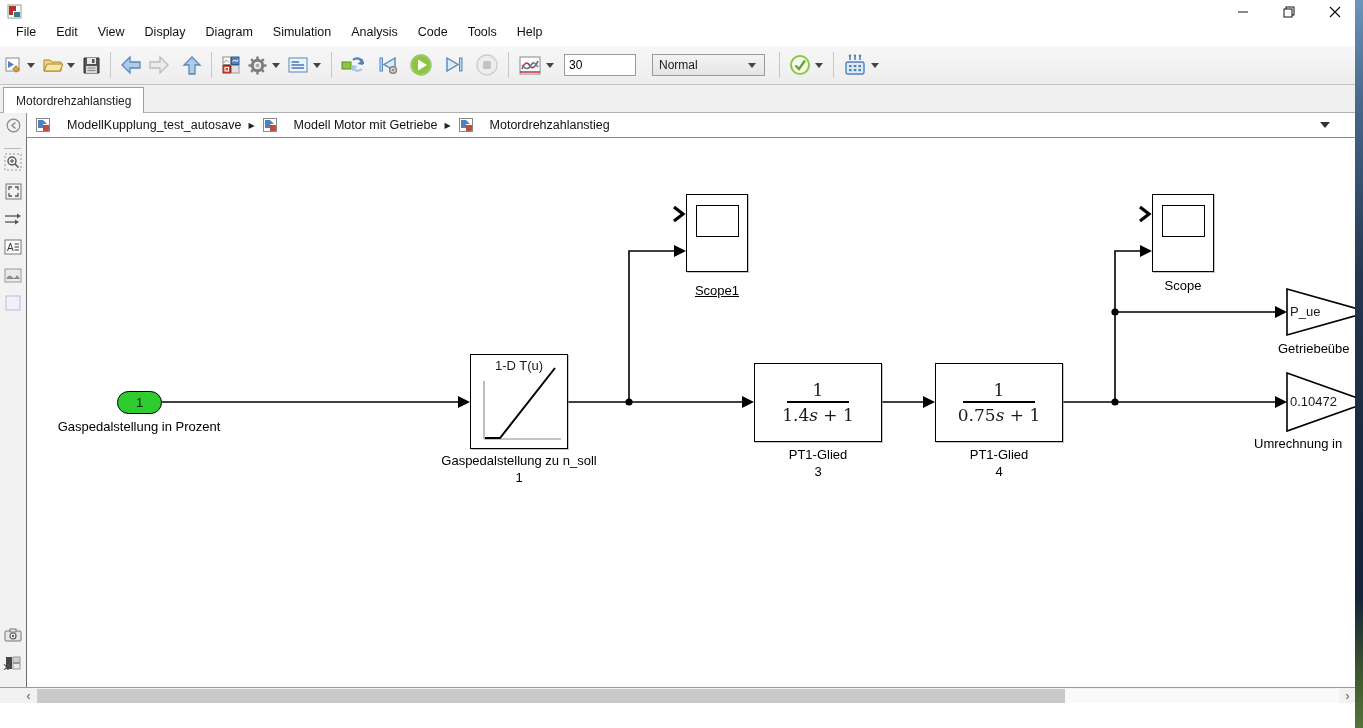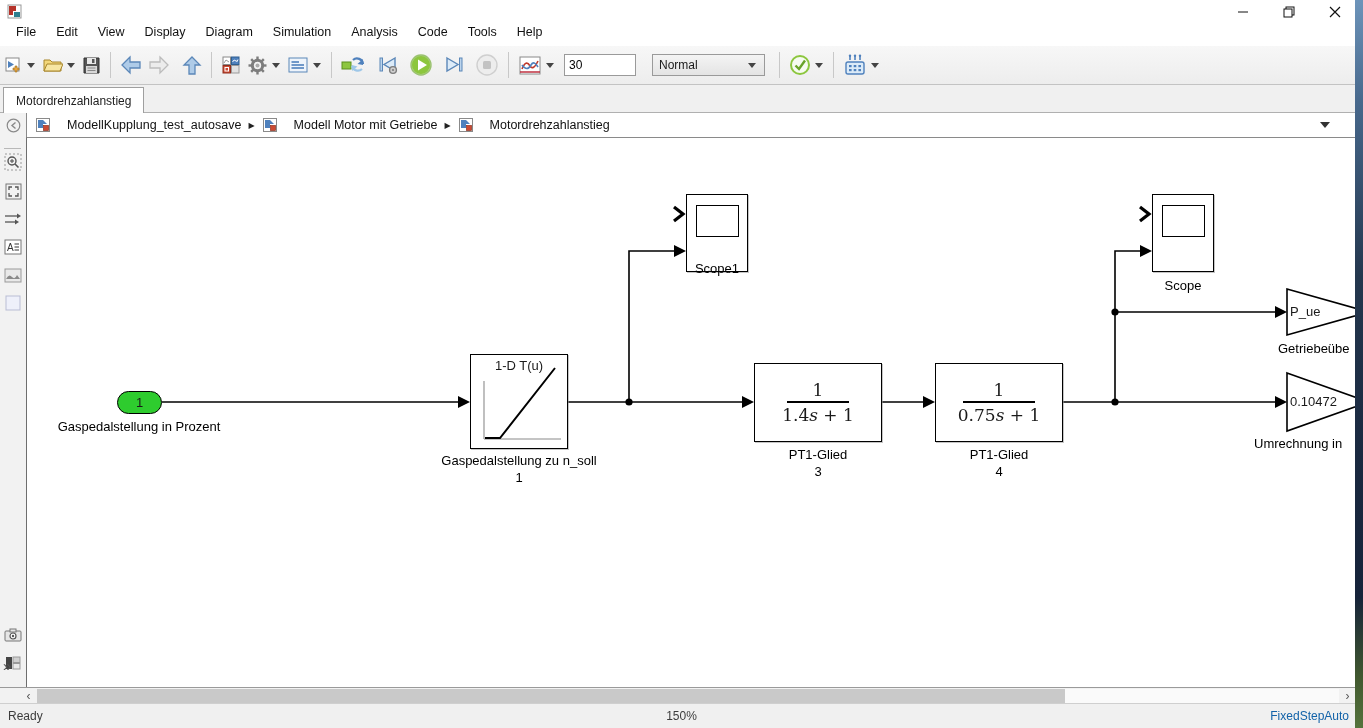--- a/index.html
+++ b/index.html
@@ -455,21 +455,21 @@
       </svg>
     </div>
     <div class="blk-label" style="left:392px; top:314px; width:200px;">
       <div>Gaspedalstellung zu n_soll</div>
       <div>1</div>
     </div>
 
     <div class="blk" style="left:659px; top:56px; width:62px; height:78px;">
       <div class="scope-screen"></div>
     </div>
-    <div class="blk-label" style="left:640px; top:122px; width:100px;">Scope1</div>
+    <div class="blk-label" style="left:640px; top:144px; width:100px;text-decoration:underline;">Scope1</div>
 
     <div class="blk tf" style="left:727px; top:225px; width:128px; height:79px;">
       <div class="num">1</div>
       <div class="bar" style="width:62px;"></div>
       <div class="den"><span>1.4</span><span class="it">s</span><span> + 1</span></div>
     </div>
     <div class="blk-label" style="left:741px; top:308px; width:100px;">
       <div>PT1-Glied</div>
       <div>3</div>
     </div>
@@ -497,21 +497,16 @@
   </div>
 
   <div class="hscroll-zone">
     <div class="hs-arrow" style="left:21px;">‹</div>
     <div class="hs-track">
       <div class="hs-thumb"></div>
     </div>
     <div class="hs-arrow" style="left:1340px;">›</div>
   </div>
 
-  <div class="statusbar">
-    <span class="status-left">Ready</span>
-    <span class="status-zoom">150%</span>
-    <span class="status-right">FixedStepAuto</span>
-  </div>
 
   <div class="wallpaper"></div>
 
 </div>
 
 </body></html>

